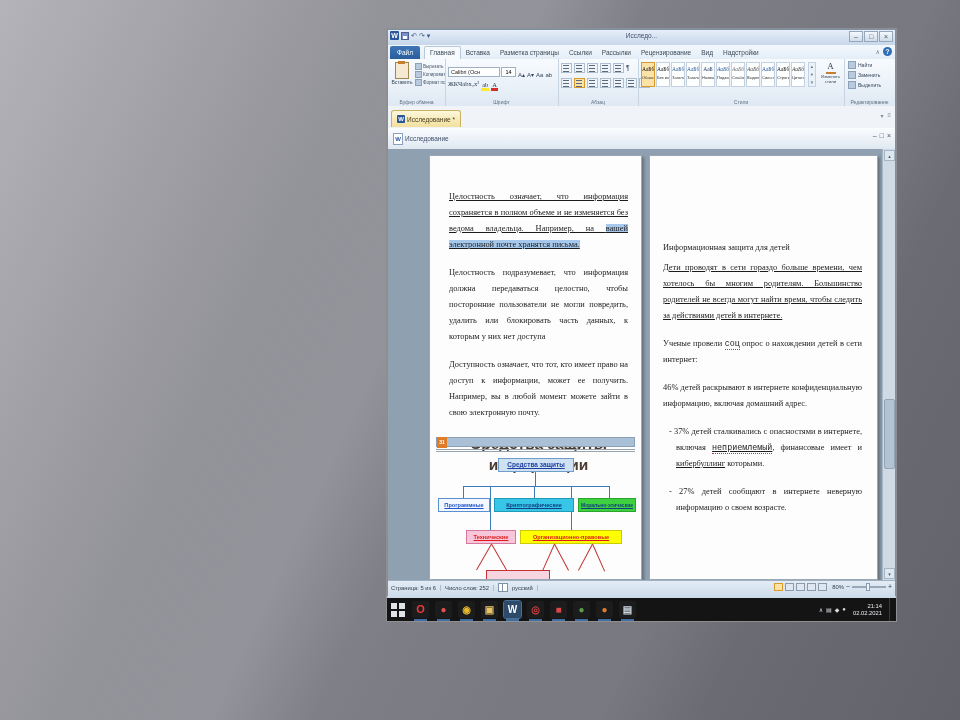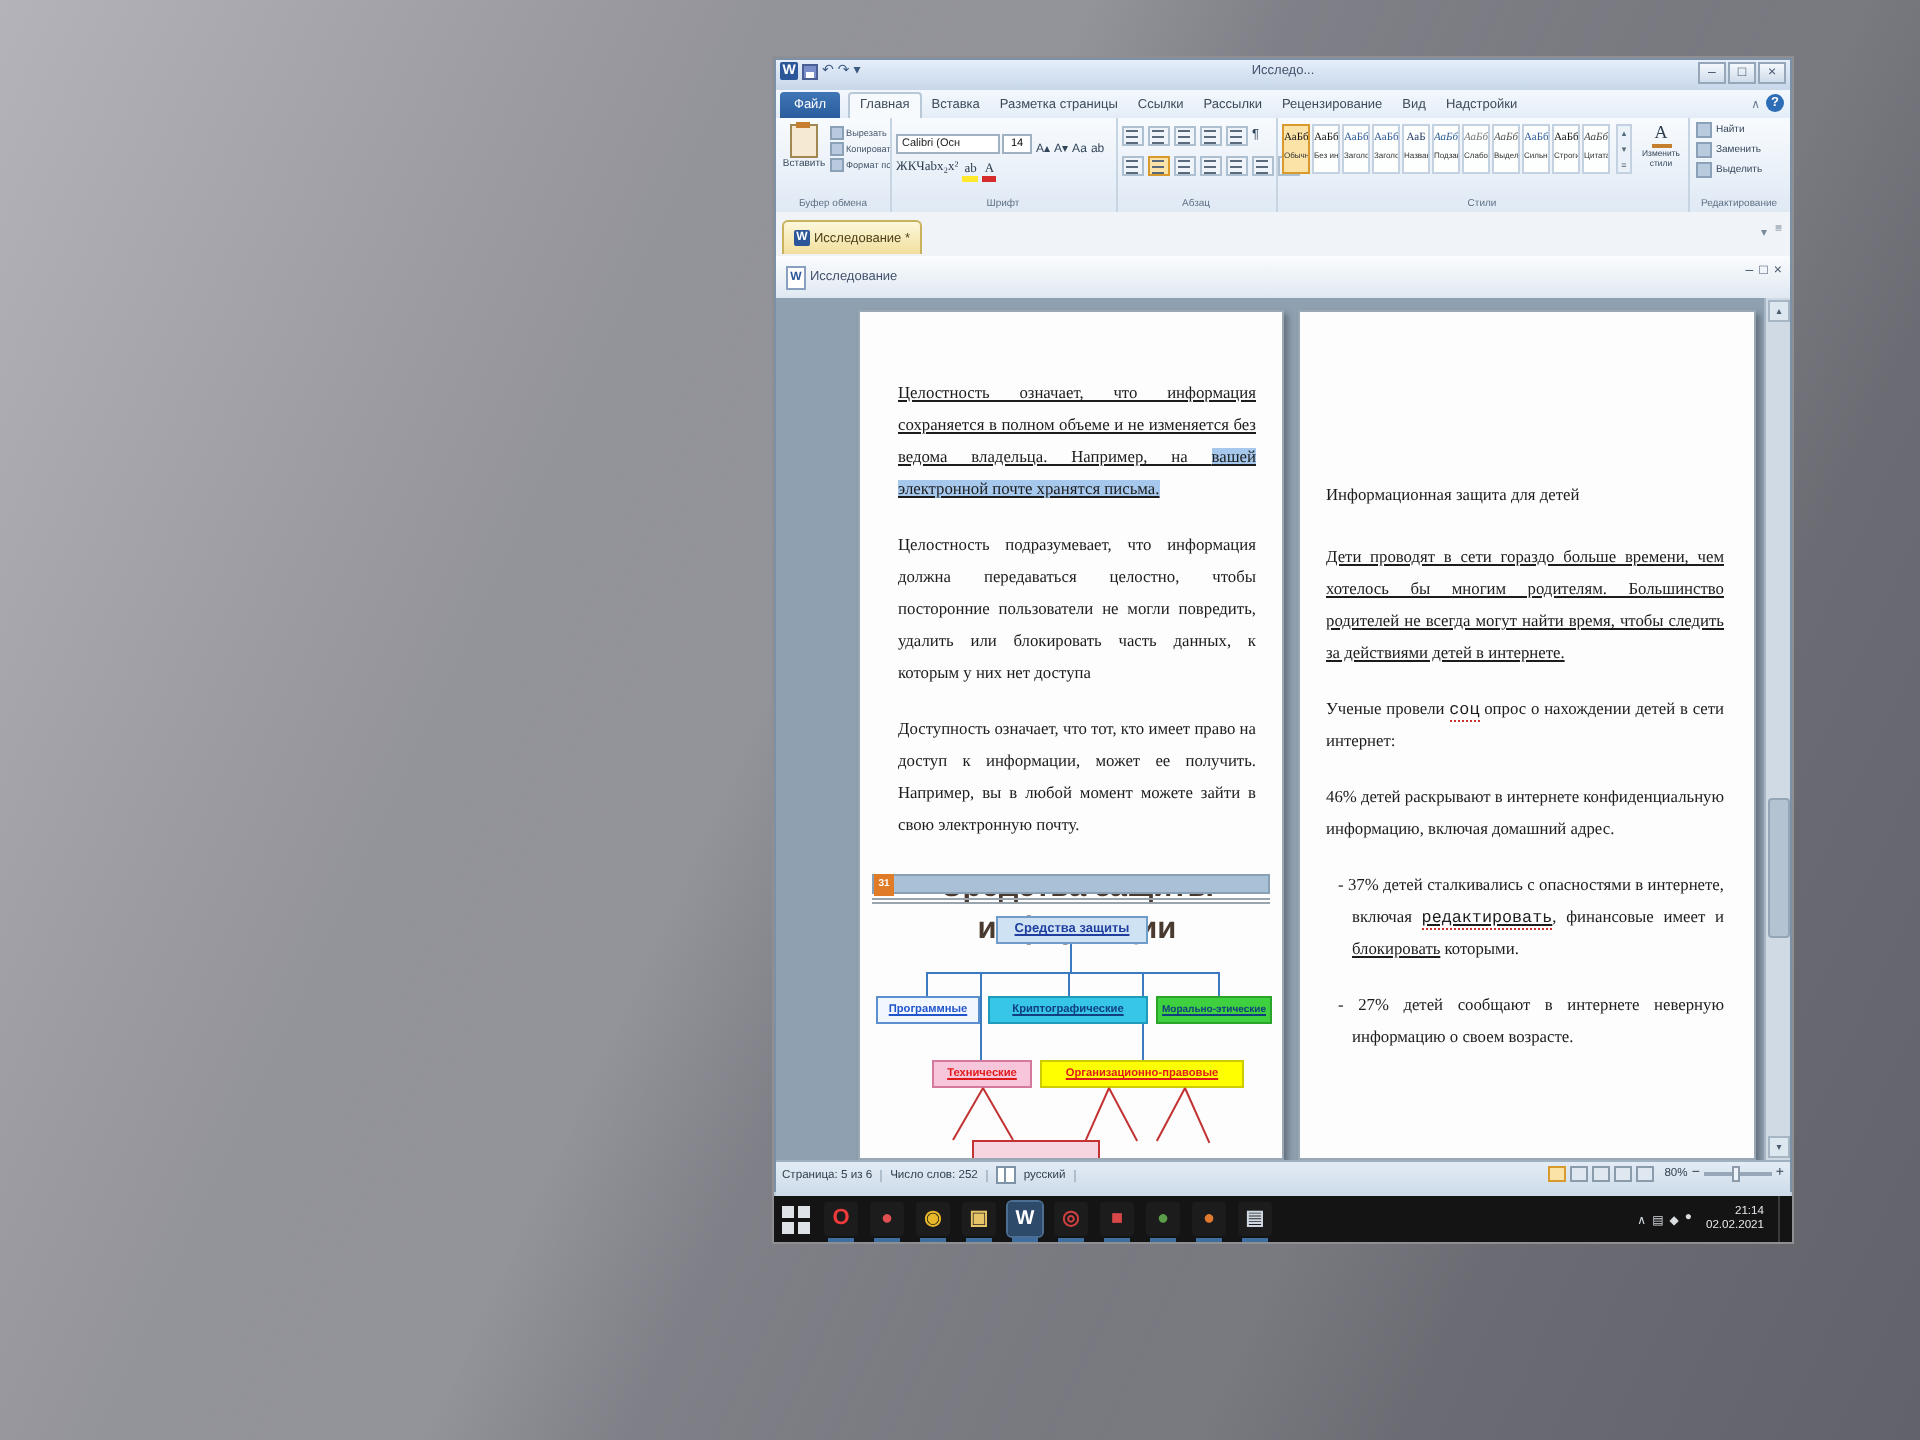--- a/index.html
+++ b/index.html
@@ -103,21 +103,21 @@
   .lpage{left:41px;width:213px;}
   .rpage{left:261px;width:229px;}
   .ltext{padding:33px 13px 0 19px;}
   .ltext p, .rpage p{margin:0 0 12px 0;font-family:"Liberation Serif",serif;font-size:8.4px;line-height:16px;color:#1c1c1c;text-align:justify;}
   p.u{text-decoration:underline;}
   .hl{background:#a6c8ec;}
   .msp{border-bottom:1px dotted #d03030;font-family:Liberation Mono, monospace;}
   .u2{text-decoration:underline;}
   .lheading{margin:6px 0 0 0;text-align:center;font-size:15.5px;line-height:21px;font-weight:bold;color:#4a3a30;font-family:"Liberation Sans",sans-serif;}
   .rpage .rtext{padding:84px 15px 0 13px;}
-  .rtext .h{margin-bottom:15px;}
+  .rtext .h{margin-bottom:4px;}
   .blt{text-indent:-7px;padding-left:13px;}
   .ctr{text-align:center;}
   
   .embedbar{position:absolute;left:6px;top:281px;width:199px;height:10px;background:#a9c0d6;border:1px solid #8aa0b4;box-sizing:border-box;}
   .badge{position:absolute;left:0px;top:-1px;width:10px;height:11px;background:#e07b28;color:#fff;font-size:5px;font-weight:bold;line-height:11px;text-align:center;}
   .dblrule{position:absolute;left:6px;top:293px;width:199px;height:3px;border-top:1px solid #98a4ae;border-bottom:1px solid #98a4ae;box-sizing:border-box;}
   .dbox{position:absolute;height:14px;border:1px solid;box-sizing:border-box;text-align:center;font-size:6px;font-weight:bold;line-height:12px;text-decoration:underline;white-space:nowrap;overflow:hidden;}
   .droot{left:68px;top:302px;width:76px;font-size:6.5px;background:#cfe2f4;color:#1f3fa0;border-color:#6f9cc8;}
   .l2row .dbox{top:342px;}
   .l2row span:nth-of-type(1){left:8px;width:52px;font-size:5.6px;}
@@ -407,21 +407,21 @@
           <div class="rline" style="left:162px;top:388px;transform:rotate(28deg);"></div>
           <div class="partialbox"></div>
         </div>
 
         <div class="page rpage">
           <div class="rtext">
             <p class="h">Информационная защита для детей</p>
             <p class="u">Дети проводят в сети гораздо больше времени, чем хотелось бы многим родителям. Большинство родителей не всегда могут найти время, чтобы следить за действиями детей в интернете.</p>
             <p><span>Ученые провели </span><span class="msp">соц</span><span> опрос о нахождении детей в сети интернет:</span></p>
             <p>46% детей раскрывают в интернете конфиденциальную информацию, включая домашний адрес.</p>
-            <p class="blt"><span>- 37% детей сталкивались с опасностями в интернете, включая </span><span class="msp u2">редактировать</span><span>, финансовые имеет и </span><span class="u2">блокировать</span><span> которыми.</span></p>
+            <p class="blt"><span>- 37% детей сталкивались с опасностями в интернете, включая </span><span class="msp u2">неприемлемый</span><span>, финансовые имеет и </span><span class="u2">кибербуллинг</span><span> которыми.</span></p>
             <p class="blt">- 27% детей сообщают в интернете неверную информацию о своем возрасте.</p>
 
           </div>
         </div>
 
         <div class="vsb">
           <span class="sa up">▴</span>
           <span class="sthumb"></span>
           <span class="sa dn">▾</span>
         </div>

